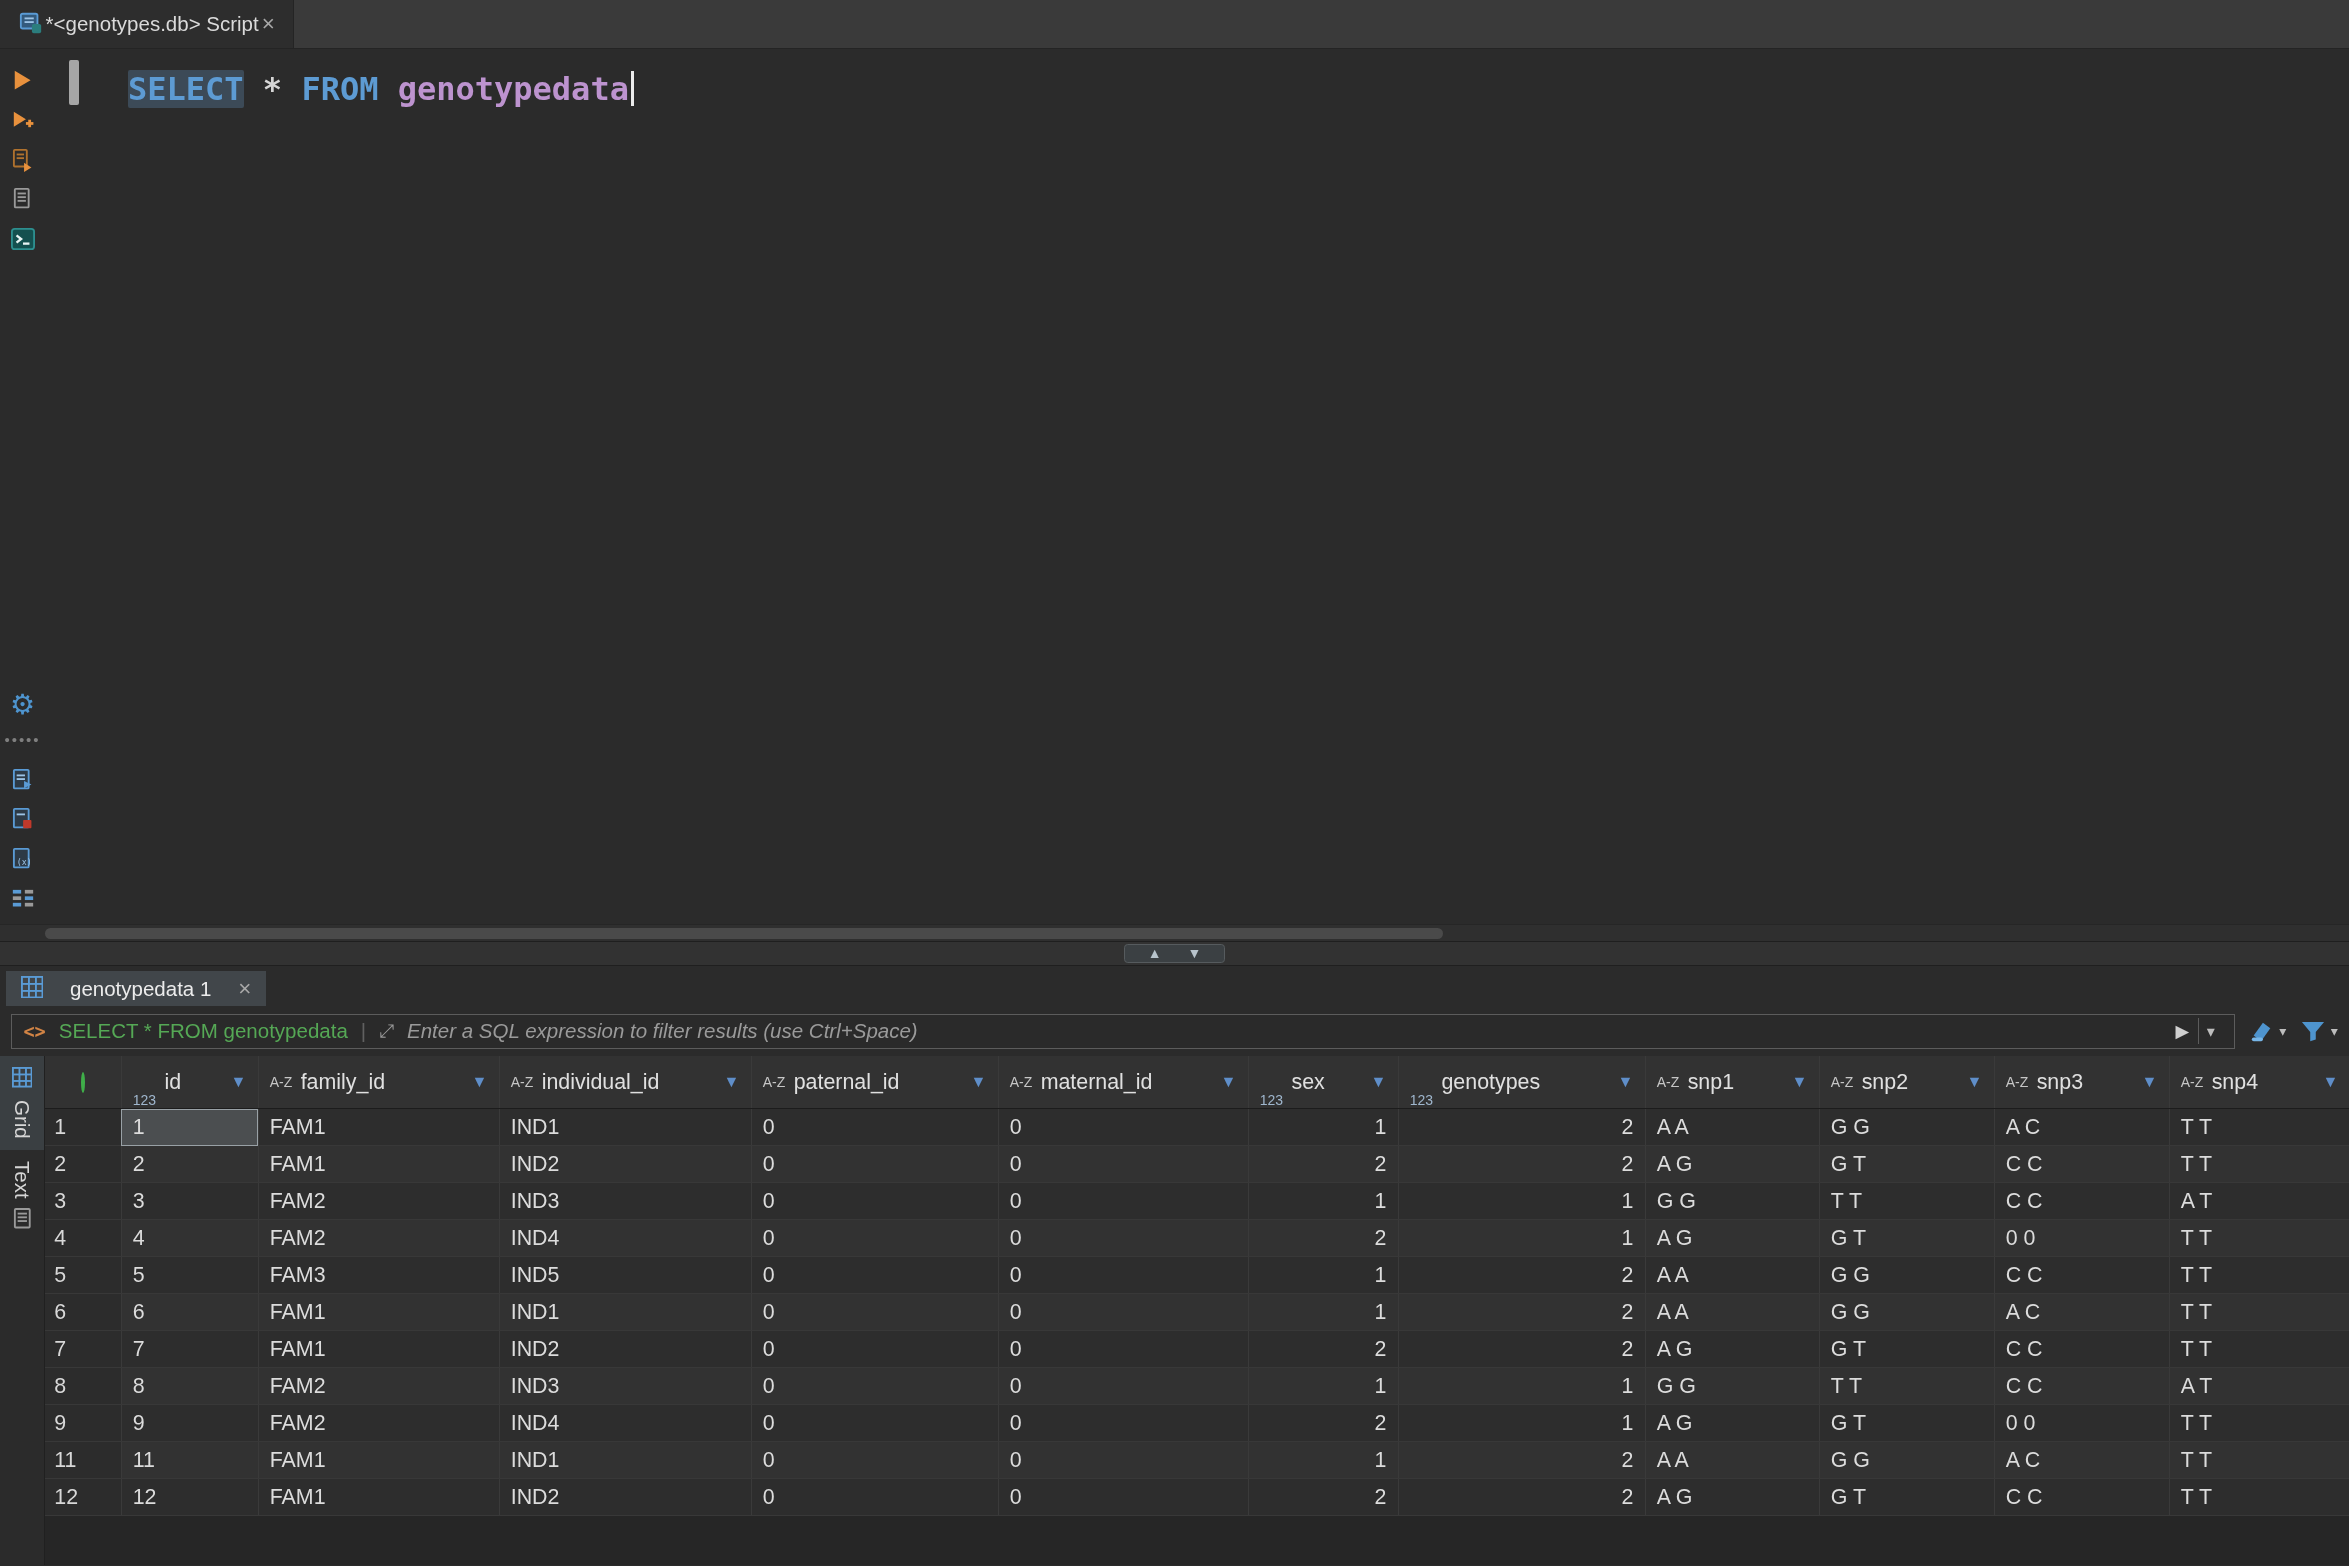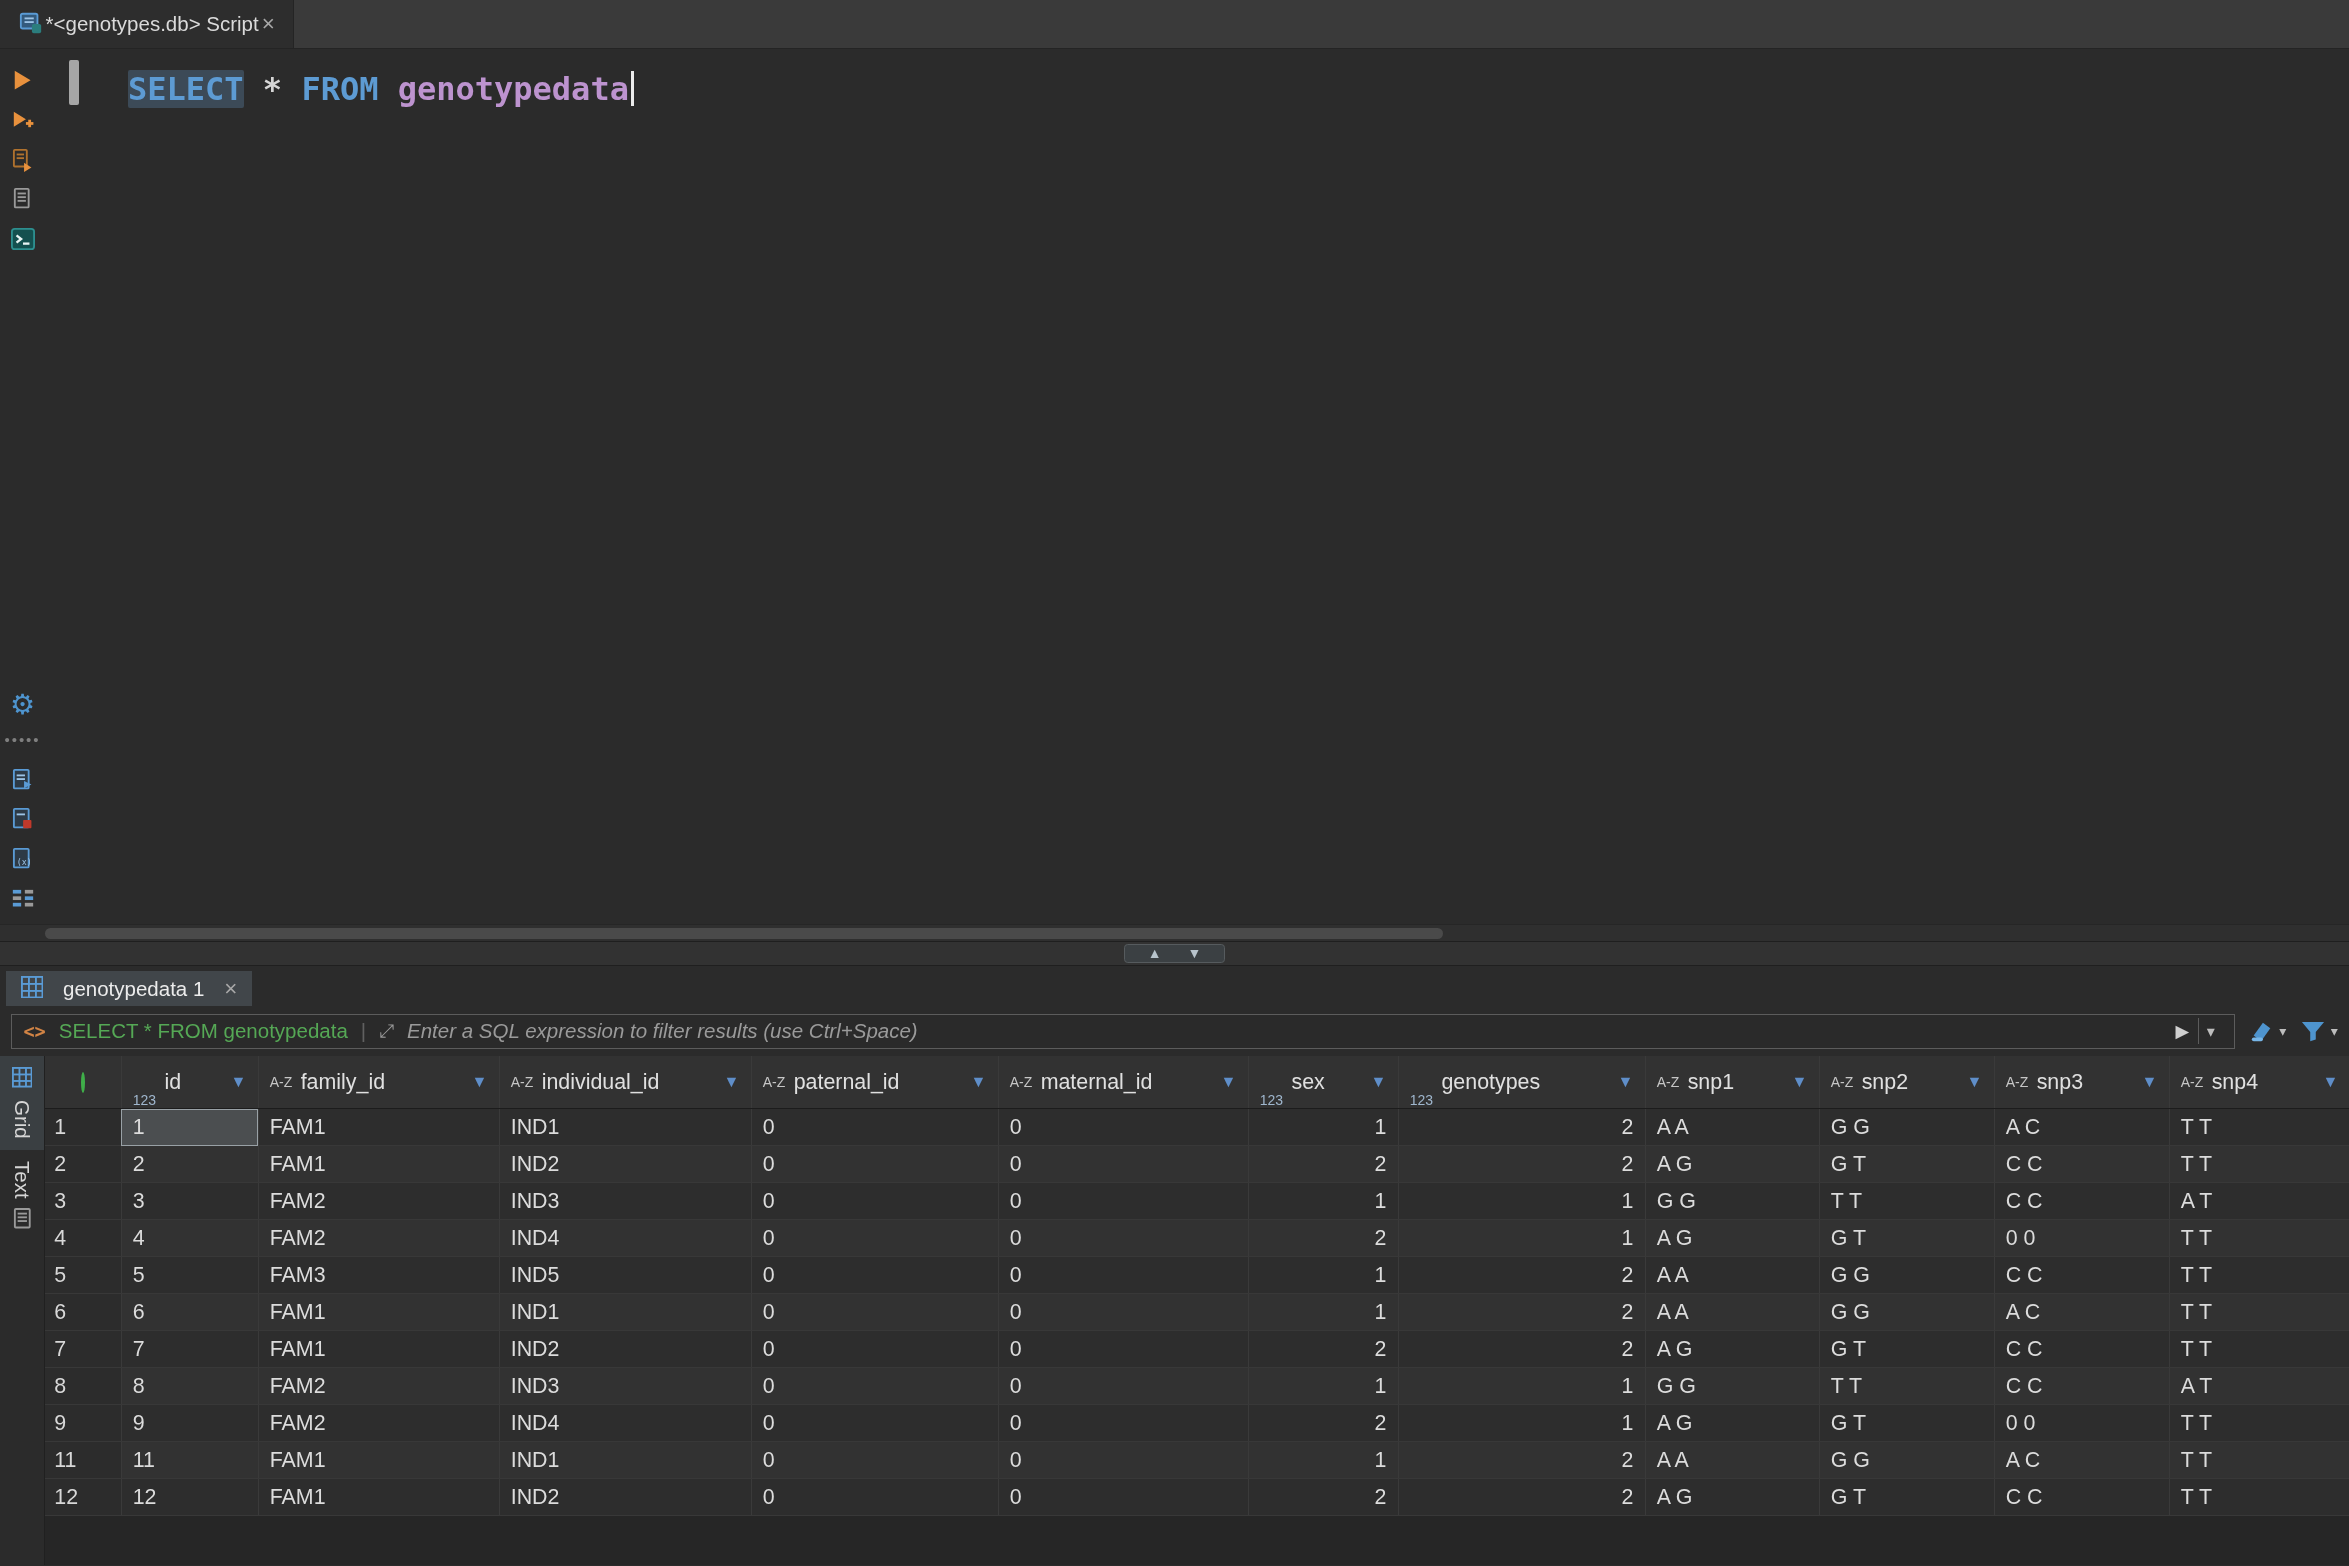--- a/index.html
+++ b/index.html
@@ -32,21 +32,21 @@
 
   .hscroll { height:17px; background:#2f2f2f; border-top:0.9px solid #262626; position:relative; }
   .hthumb { position:absolute; left:45px; top:2.8px; height:11.2px; width:1398px; background:#4a4a4a; border-radius:5.6px; }
 
   
   .splitter { height:25px; background:#323232; border-top:0.9px solid #1f1f1f; border-bottom:0.9px solid #1f1f1f; display:flex; align-items:center; justify-content:center; }
   .split-widget { display:flex; gap:26px; background:#3b4043; border:0.9px solid #565b5e; border-radius:3.7px; padding:0 22.4px; font-size:14px; color:#b8c4cc; line-height:17.7px; }
 
   
   .results-tabbar { height:40px; background:#2b2b2b; display:flex; align-items:flex-end; }
-  .results-tab { display:flex; align-items:center; gap:20px; height:35px; margin-left:5.6px; padding:0 15px; background:#41464a; }
+  .results-tab { display:flex; align-items:center; gap:27px; height:35px; margin-left:5.6px; padding:0 15px; background:#41464a; }
   .results-tab .title { font-size:20.5px; color:#ececec; }
 
   .filter-bar { height:50px; display:flex; align-items:center; padding:0 11.2px; gap:15px; background:#2b2b2b; }
   .filter-field { flex:1; height:35px; background:#2a2a2a; border:0.9px solid #5c5c5c; display:flex; align-items:center; padding:0 11.2px; gap:13px; }
   .sqlmark { font-family:"DejaVu Sans Mono",monospace; font-size:18.6px; font-weight:bold; color:#d28445; }
   .query { color:#55a855; font-size:20.5px; white-space:nowrap; }
   .sep { color:#606060; font-size:20.5px; }
   .expand { color:#9a9a9a; font-size:18.6px; }
   .placeholder { color:#9a9a9a; font-style:italic; font-size:20.5px; white-space:nowrap; }
   .field-right { margin-left:auto; display:flex; align-items:center; gap:9.3px; }

